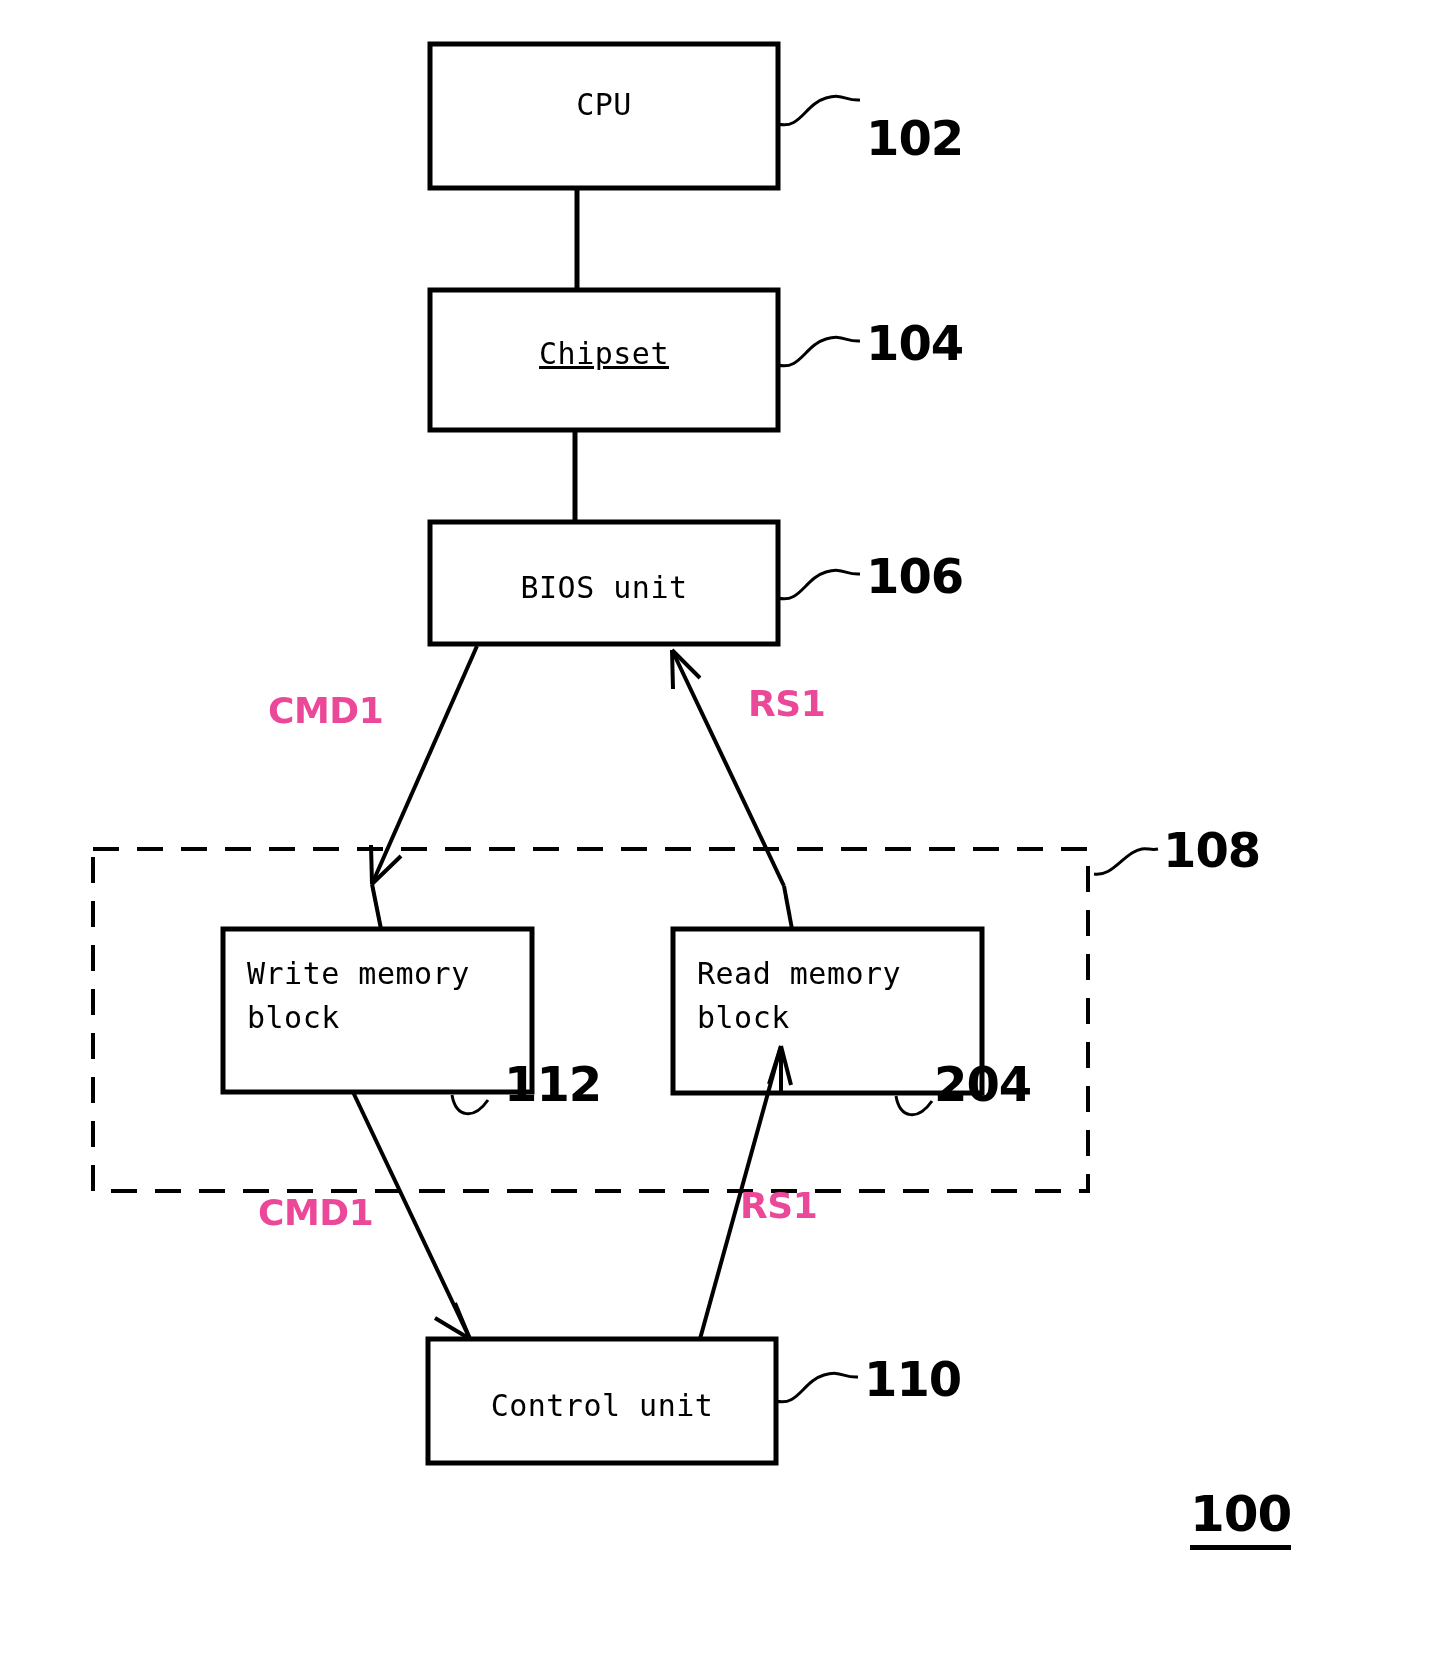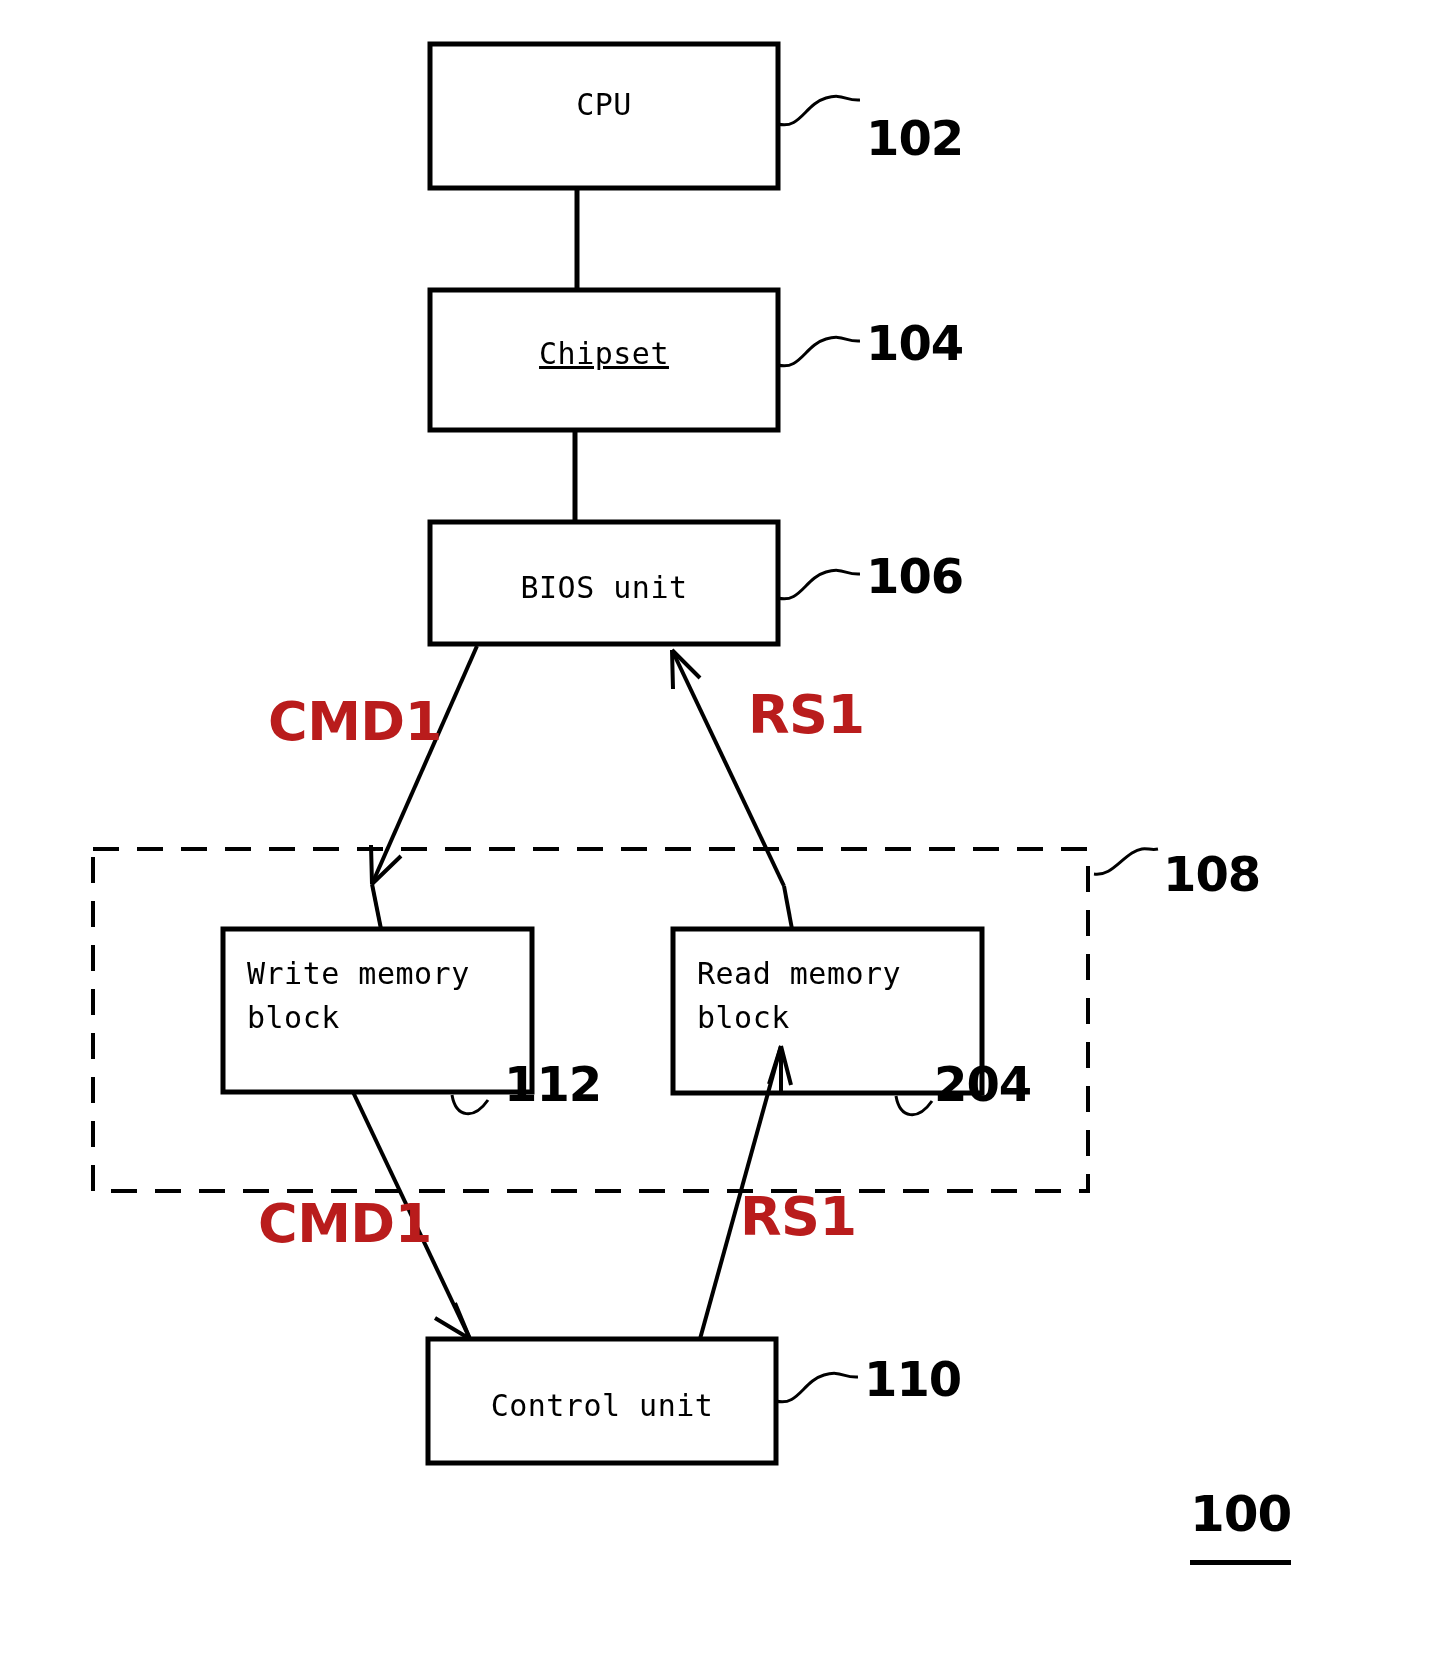--- a/index.html
+++ b/index.html
@@ -38,33 +38,33 @@
     position: absolute;
     font-family: "DejaVu Sans", sans-serif;
     font-size: 48px;
     font-weight: bold;
     color: #000000;
     letter-spacing: -1px;
   }
   .sig-label {
     position: absolute;
     font-family: "DejaVu Sans", sans-serif;
-    font-size: 54px;
+    font-size: 36px;
     font-weight: bold;
-    color: #b91c1c;
+    color: #ec4899;
     letter-spacing: -0.5px;
   }
   .fig-num {
     position: absolute;
     font-family: "DejaVu Sans", sans-serif;
     font-size: 50px;
     font-weight: bold;
     color: #000000;
     border-bottom: 5px solid #000000;
-    padding-bottom: 17px;
+    padding-bottom: 2px;
     letter-spacing: -1px;
   }
 </style>
 </head>
 <body>
 
 <div id="page">
 
   <svg id="diagram-svg" viewBox="0 0 1430 1653">
 
@@ -122,21 +122,21 @@
 block</div>
 
   <div class="box-label centered" style="left:428px; top:1384px; width:348px;">Control unit</div>
 
   <div class="ref-num" style="left:866px; top:74px;margin-top:36px;">102</div>
 
   <div class="ref-num" style="left:866px; top:315px;">104</div>
 
   <div class="ref-num" style="left:866px; top:548px;">106</div>
 
-  <div class="ref-num" style="left:1163px; top:822px;margin-top:24px;">108</div>
+  <div class="ref-num" style="left:1163px; top:822px;">108</div>
 
   <div class="ref-num" style="left:864px; top:1351px;">110</div>
 
   <div class="ref-num" style="left:504px; top:1056px;">112</div>
 
   <div class="ref-num" style="left:934px; top:1056px;">204</div>
 
   <div class="sig-label" style="left:268px; top:690px;">CMD1</div>
 
   <div class="sig-label" style="left:748px; top:683px;">RS1</div>

